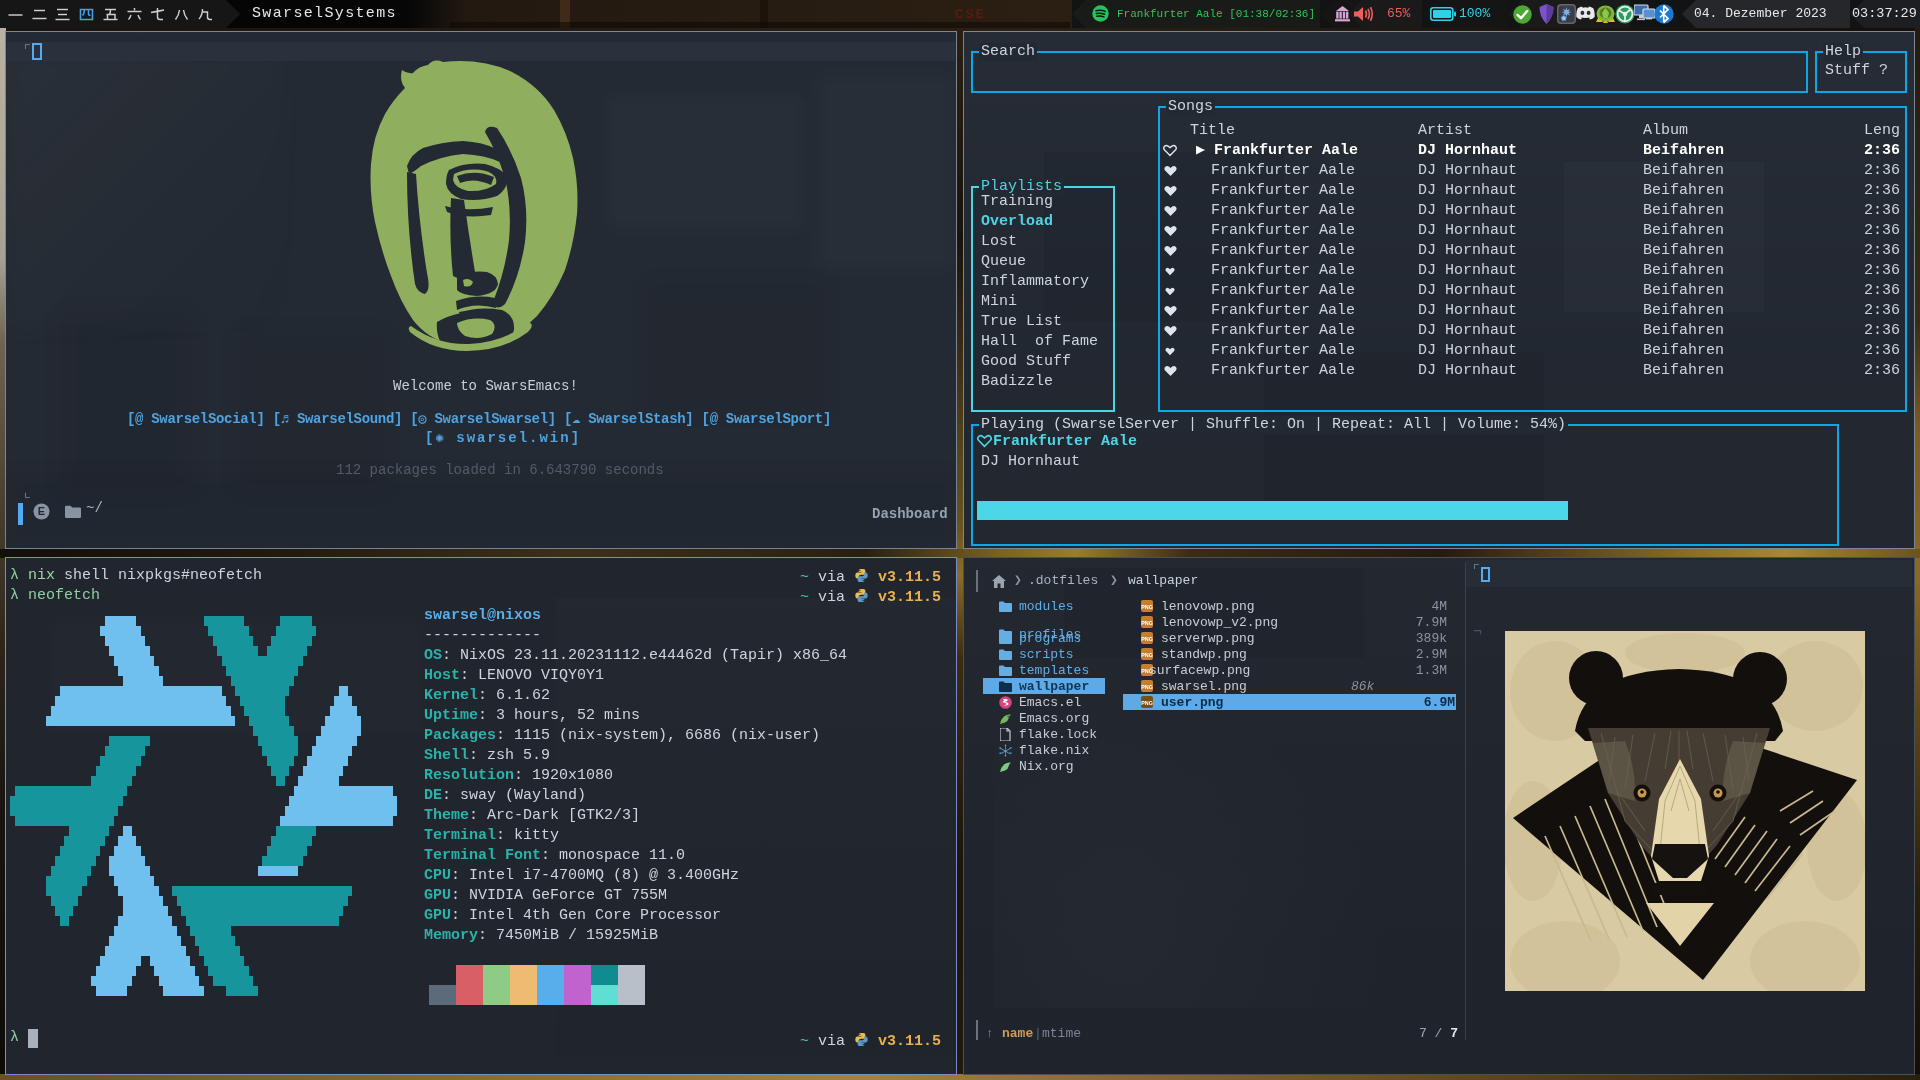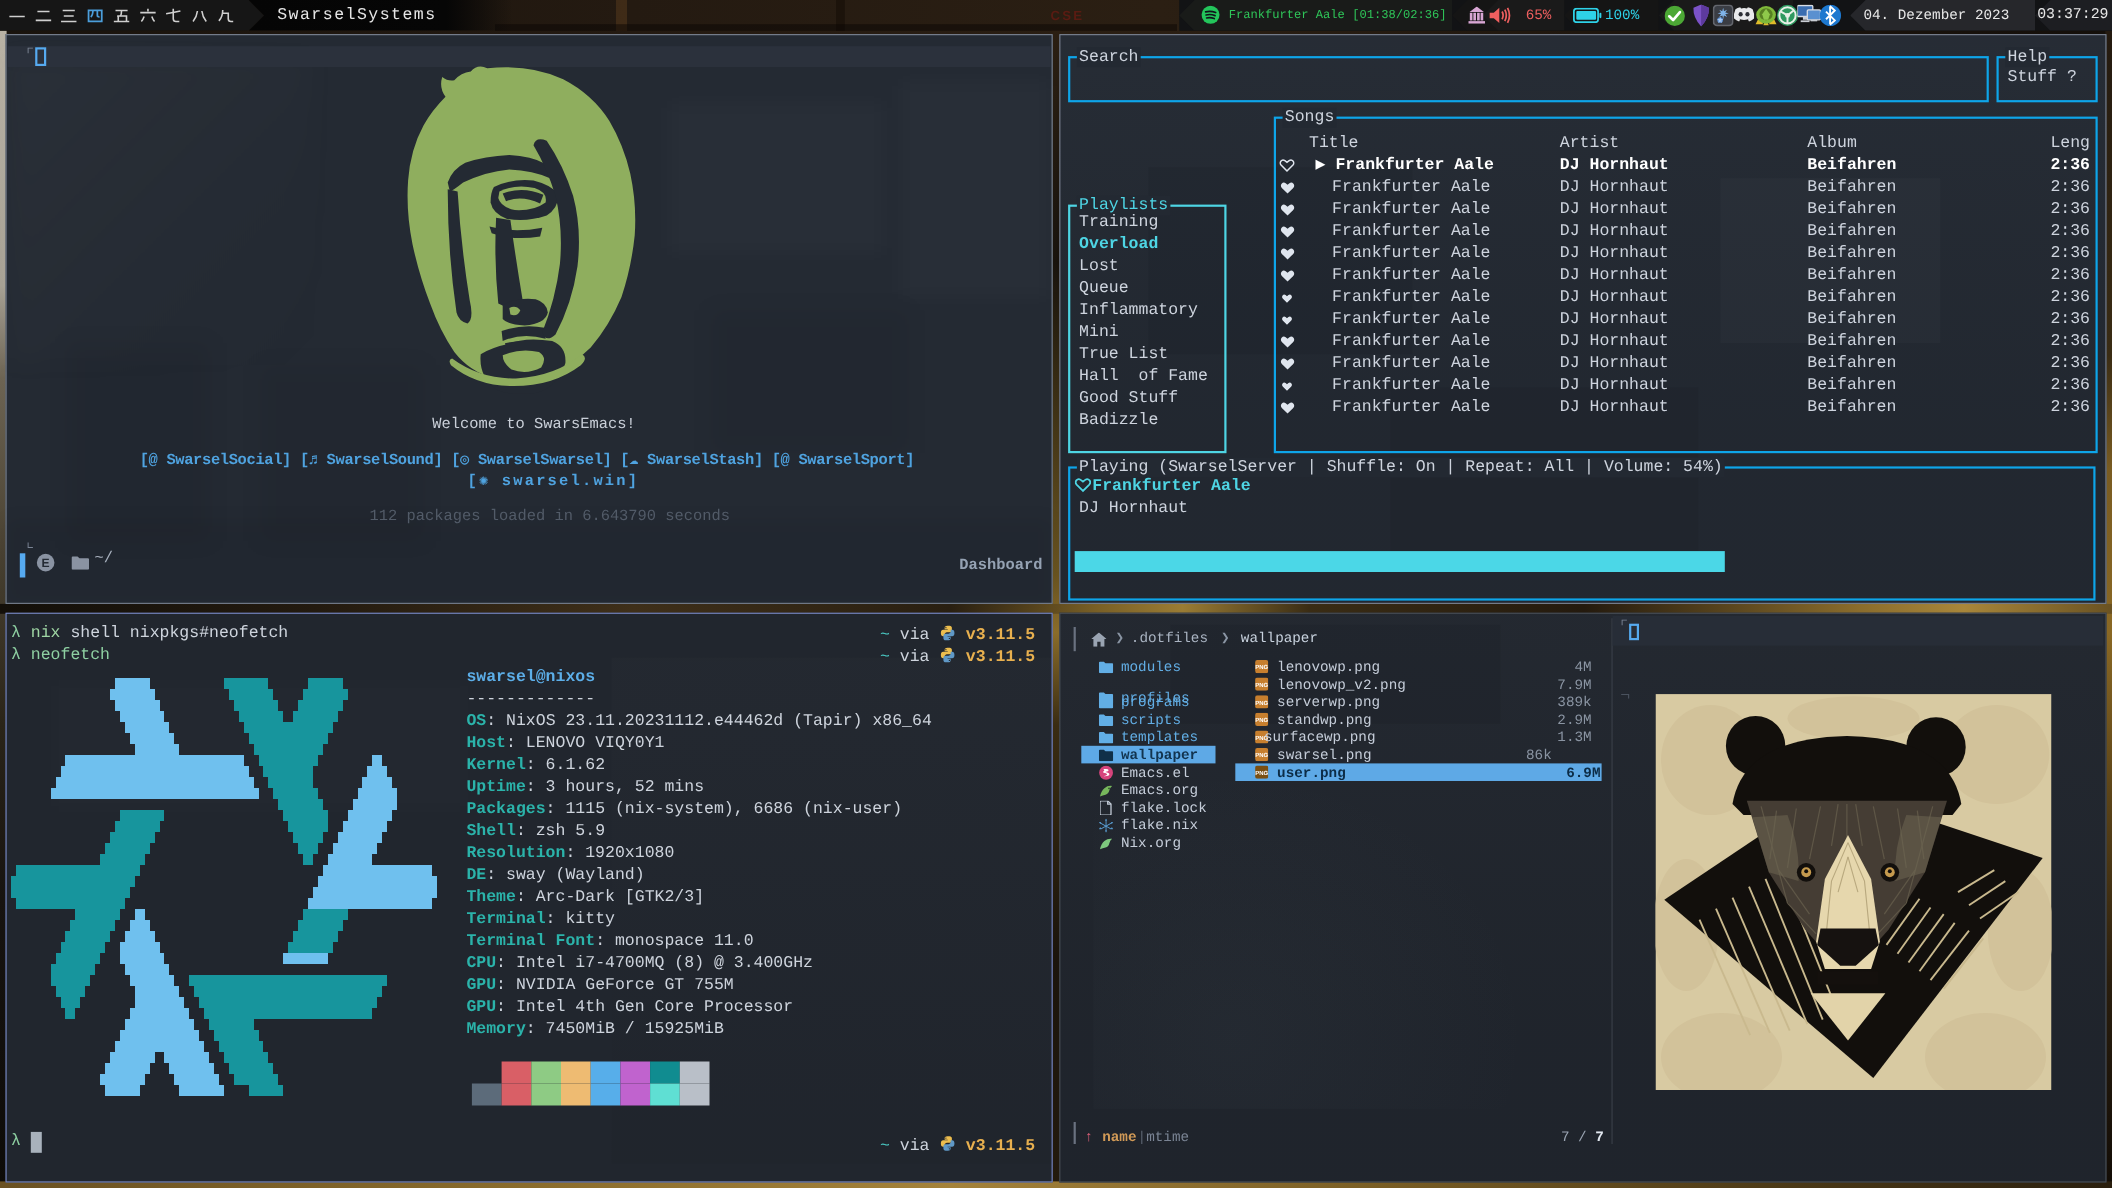--- a/index.html
+++ b/index.html
@@ -327,21 +327,21 @@
     <div class="mrow" style="top:213px;"><svg width="13" height="12" viewBox="0 0 13 12" style="position:absolute;left:4px;top:4px;">
           <path d="M6.5 11 L1.3 5.8 Q-0.4 3.9 1.1 2.1 Q2.8 0.2 4.8 1.6 L6.5 3 L8.2 1.6 Q10.2 0.2 11.9 2.1 Q13.4 3.9 11.7 5.8 Z" fill="#dfe5ee"></path>
         </svg><span style="position:absolute;left:51px;">Frankfurter Aale</span><span style="position:absolute;left:258px;">DJ Hornhaut</span><span style="position:absolute;left:483px;">Beifahren</span><span style="position:absolute;left:704px;">2:36</span></div>
     <div class="mrow" style="top:233px;"><svg width="10" height="9" viewBox="0 0 13 12" style="position:absolute;left:5px;top:6px;">
           <path d="M6.5 11 L1.3 5.8 Q-0.4 3.9 1.1 2.1 Q2.8 0.2 4.8 1.6 L6.5 3 L8.2 1.6 Q10.2 0.2 11.9 2.1 Q13.4 3.9 11.7 5.8 Z" fill="#dfe5ee"></path>
         </svg><span style="position:absolute;left:51px;">Frankfurter Aale</span><span style="position:absolute;left:258px;">DJ Hornhaut</span><span style="position:absolute;left:483px;">Beifahren</span><span style="position:absolute;left:704px;">2:36</span></div>
     <div class="mrow" style="top:253px;"><svg width="13" height="12" viewBox="0 0 13 12" style="position:absolute;left:4px;top:4px;">
           <path d="M6.5 11 L1.3 5.8 Q-0.4 3.9 1.1 2.1 Q2.8 0.2 4.8 1.6 L6.5 3 L8.2 1.6 Q10.2 0.2 11.9 2.1 Q13.4 3.9 11.7 5.8 Z" fill="#dfe5ee"></path>
         </svg><span style="position:absolute;left:51px;">Frankfurter Aale</span><span style="position:absolute;left:258px;">DJ Hornhaut</span><span style="position:absolute;left:483px;">Beifahren</span><span style="position:absolute;left:704px;">2:36</span></div>
   </div>
-  <div class="tbox" id="playBox" style="left:7px;top:392px;width:934px;height:122px;">
+  <div class="tbox" id="playBox" style="left:7px;top:392px;width:868px;height:122px;">
     <span class="tlabel">Playing (SwarselServer | Shuffle: On  | Repeat: All   | Volume: 54%)</span>
     <svg width="15" height="14" viewBox="0 0 13 12" style="position:absolute;left:4px;top:8px;">
         <path d="M6.5 10.6 L1.5 5.6 Q0 3.9 1.3 2.3 Q2.8 0.5 4.7 1.9 L6.5 3.3 L8.3 1.9 Q10.2 0.5 11.7 2.3 Q13 3.9 11.5 5.6 Z" fill="none" stroke="#4ed5e4" stroke-width="1.4"></path>
       </svg>
       <div class="mrow bold cyan" style="left:20px;top:6px;">Frankfurter Aale</div>
     <div class="mrow" style="left:8px;top:26px;">DJ Hornhaut</div>
     <div class="abs" style="left:4px;top:75px;width:591px;height:19px;background:#4bd7e7;"></div>
   </div>
 </div>
 
@@ -586,21 +586,21 @@
           <rect x="0" y="0" width="12" height="12" rx="2" fill="#c77f2e"></rect>
           <text x="6" y="8.6" font-size="5.4" font-family="Liberation Sans" font-weight="bold" fill="#fff" text-anchor="middle">PNG</text>
         </svg><span style="position:absolute;left:20px;color:#c5cdd9;">standwp.png</span><span style="position:absolute;left:210px;width:96px;text-align:right;color:#8a94a2;">2.9M</span></div>
    <div class="frow" style="top:64px;"><svg width="12" height="12" viewBox="0 0 12 12" style="position:absolute;left:0;top:1px;">
           <rect x="0" y="0" width="12" height="12" rx="2" fill="#c77f2e"></rect>
           <text x="6" y="8.6" font-size="5.4" font-family="Liberation Sans" font-weight="bold" fill="#fff" text-anchor="middle">PNG</text>
         </svg><span style="position:absolute;left:8px;color:#c5cdd9;">surfacewp.png</span><span style="position:absolute;left:210px;width:96px;text-align:right;color:#8a94a2;">1.3M</span></div>
    <div class="frow" style="top:80px;"><svg width="12" height="12" viewBox="0 0 12 12" style="position:absolute;left:0;top:1px;">
           <rect x="0" y="0" width="12" height="12" rx="2" fill="#c77f2e"></rect>
           <text x="6" y="8.6" font-size="5.4" font-family="Liberation Sans" font-weight="bold" fill="#fff" text-anchor="middle">PNG</text>
-        </svg><span style="position:absolute;left:20px;color:#c5cdd9;">swarsel.png</span><span style="position:absolute;left:210px;width:96px;text-align:center;color:#8a94a2;">86k</span></div>
+        </svg><span style="position:absolute;left:20px;color:#c5cdd9;">swarsel.png</span><span style="position:absolute;left:210px;width:96px;text-align:left;color:#8a94a2;font-style:italic;">86k</span></div>
    <div class="frow" style="top:96px;"><div style="position:absolute;left:-18px;top:-1px;width:333px;height:16px;background:#5ea9e6;"></div><svg width="12" height="12" viewBox="0 0 12 12" style="position:absolute;left:0;top:1px;">
           <rect x="0" y="0" width="12" height="12" rx="2" fill="#7a4f12"></rect>
           <text x="6" y="8.6" font-size="5.4" font-family="Liberation Sans" font-weight="bold" fill="#fff" text-anchor="middle">PNG</text>
         </svg><span style="position:absolute;left:20px;color:#0c2c46;font-weight:bold;">user.png</span><span style="position:absolute;left:218px;width:96px;text-align:right;color:#0c2c46;font-weight:bold;">6.9M</span></div>
   </div>
   <div class="abs" style="left:501px;top:4px;width:1px;height:478px;background:#3a4049;"></div>
   <div class="abs" style="left:502px;top:2px;width:446px;height:27px;background:#272d37;"></div>
     <div class="abs" style="left:508px;top:2px;color:#7a8494;font-size:15px;font-family:'Liberation Mono',monospace;">⌜</div>
     <div class="abs" style="left:517px;top:9px;width:9px;height:15px;border:2px solid #56aaf0;"></div>
     <div class="abs" style="left:509px;top:66px;color:#4a525e;font-size:15px;font-family:'Liberation Mono',monospace;">¬</div>

